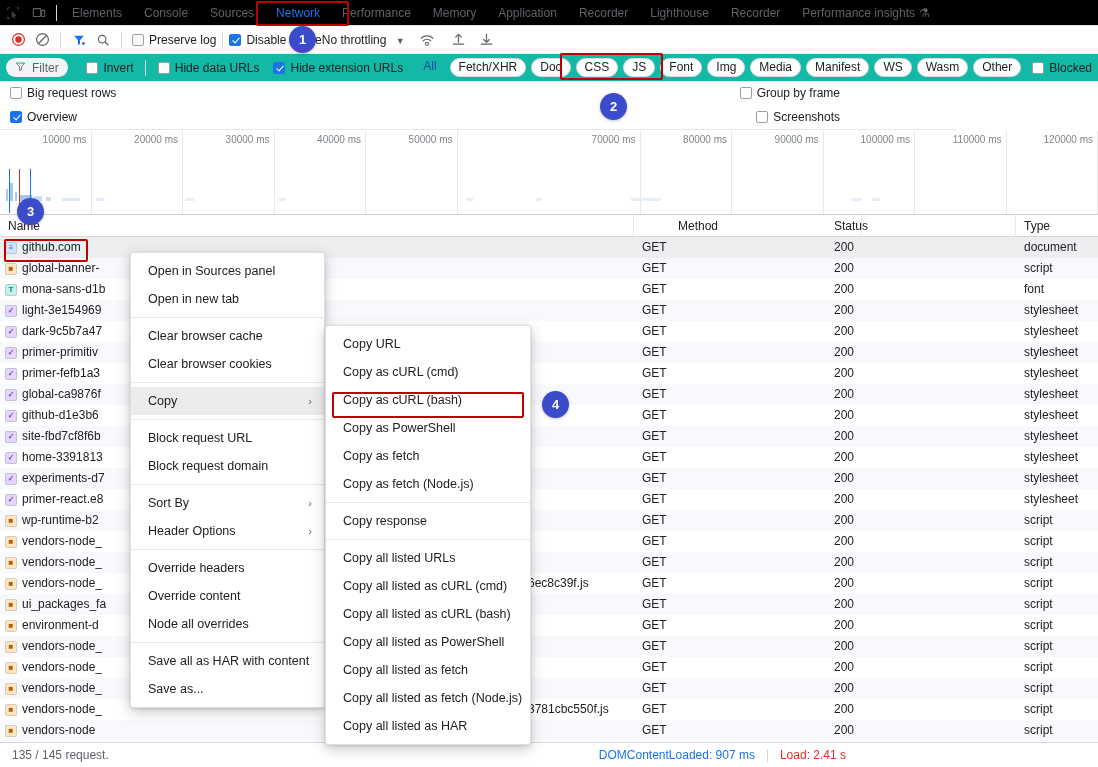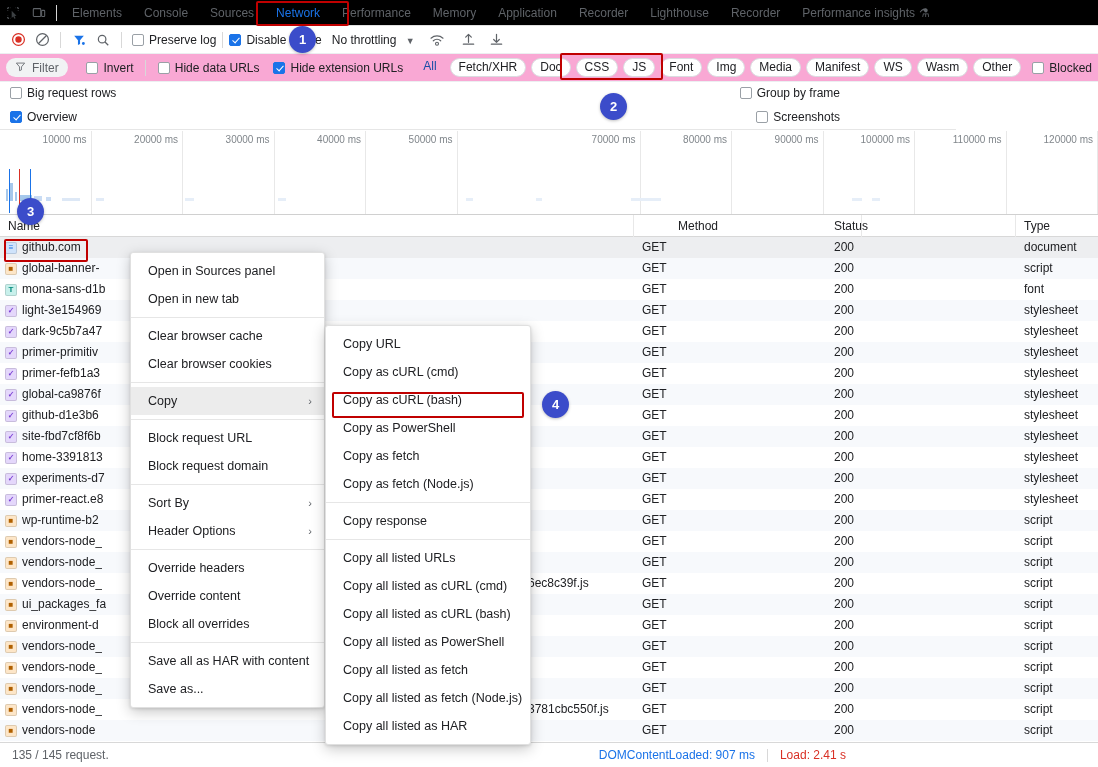--- a/index.html
+++ b/index.html
@@ -58,21 +58,21 @@
   .box.on::after {
     content:""; position:absolute; left:3.5px; top:1px; width:3px; height:6px;
     border:solid #fff; border-width:0 1.6px 1.6px 0; transform:rotate(42deg);
   }
   .throttle { font-size:12px; color:#202124; white-space:nowrap; cursor:pointer; }
   .caret { display:inline-block; margin-left:6px; color:#5f6368; font-size:9px; }
 
   
   .filterrow {
     position:absolute; top:54px; left:0; width:1098px; height:28px;
-    background:#f9a8d4; border-bottom:1px solid #eceff1;
+    background:#14b8a6; border-bottom:1px solid #eceff1;
     display:flex; align-items:center; padding:0 6px; gap:0;
   }
   .filterbox {
     display:flex; align-items:center; gap:6px;
     width:180px; height:19px; border-radius:10px; background:#f1f3f4;
     padding:0 9px; color:#5f6368; font-size:12px; cursor:text;
   }
   .chip {
     height:19px; line-height:17px; padding:0 8px; border-radius:10px;
     border:1px solid #dadce0; background:#fff; font-size:12px; color:#202124;
@@ -236,21 +236,21 @@
     <div class="vsep"></div>
     <div class="ckbox" style="margin-left:4px;">
       <span class="box" id="cb-preserve"></span>
       <span>Preserve log</span>
     </div>
     <div class="vsep"></div>
     <div class="ckbox">
       <span class="box on" id="cb-cache"></span>
       <span>Disable cache</span>
     </div>
-    <div class="throttle" style="margin-left:10px;">
+    <div class="throttle" style="margin-left:0;">
       <span>No throttling</span>
       <span class="caret">▼</span>
     </div>
     <div class="cicon" style="margin-left:10px;">
       <svg width="16" height="16" viewBox="0 0 16 16">
           <path d="M2 6.2a9 9 0 0 1 12 0" stroke="#5f6368" stroke-width="1.2" fill="none" stroke-linecap="round"></path>
           <path d="M4.3 8.8a5.6 5.6 0 0 1 7.4 0" stroke="#5f6368" stroke-width="1.2" fill="none" stroke-linecap="round"></path>
           <circle cx="8" cy="11.8" r="1.5" stroke="#5f6368" stroke-width="1.1" fill="none"></circle>
         </svg>
     </div>
@@ -657,21 +657,21 @@
         <span class="arrow">›</span>
       </div>
       <div class="msep"></div>
       <div class="mi">
         <span>Override headers</span>
       </div>
       <div class="mi">
         <span>Override content</span>
       </div>
       <div class="mi">
-        <span>Block all overrides</span>
+        <span>Node all overrides</span>
       </div>
       <div class="msep"></div>
       <div class="mi">
         <span>Save all as HAR with content</span>
       </div>
       <div class="mi">
         <span>Save as...</span>
       </div>
     </div>
 

